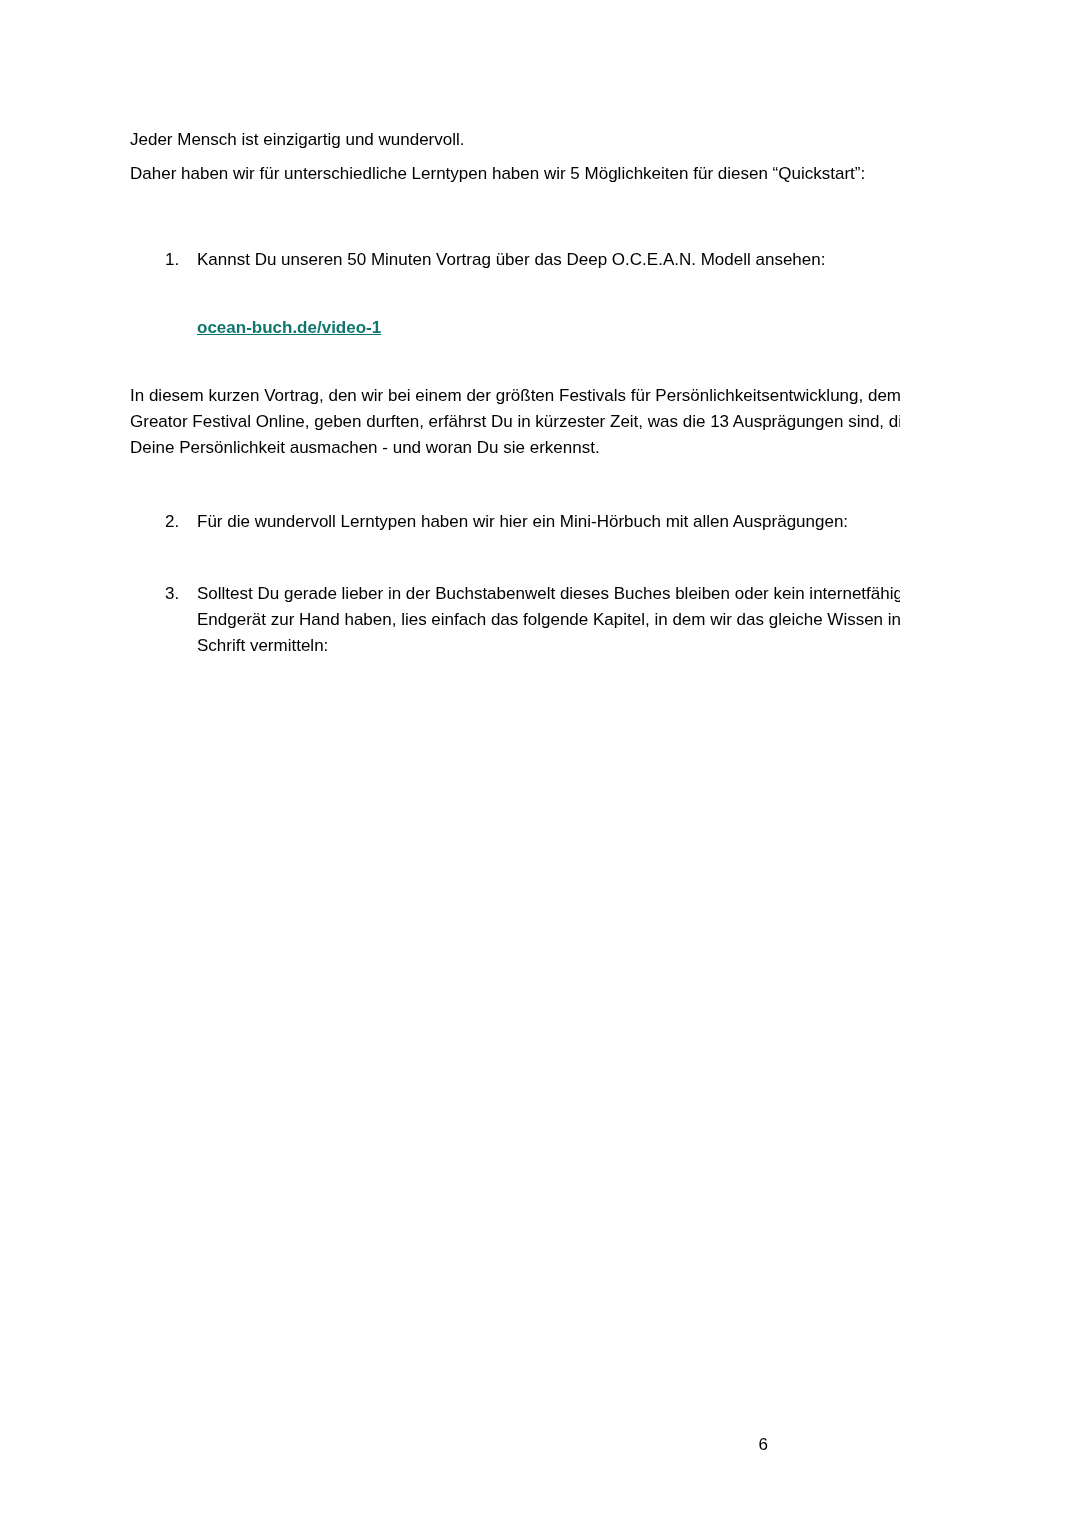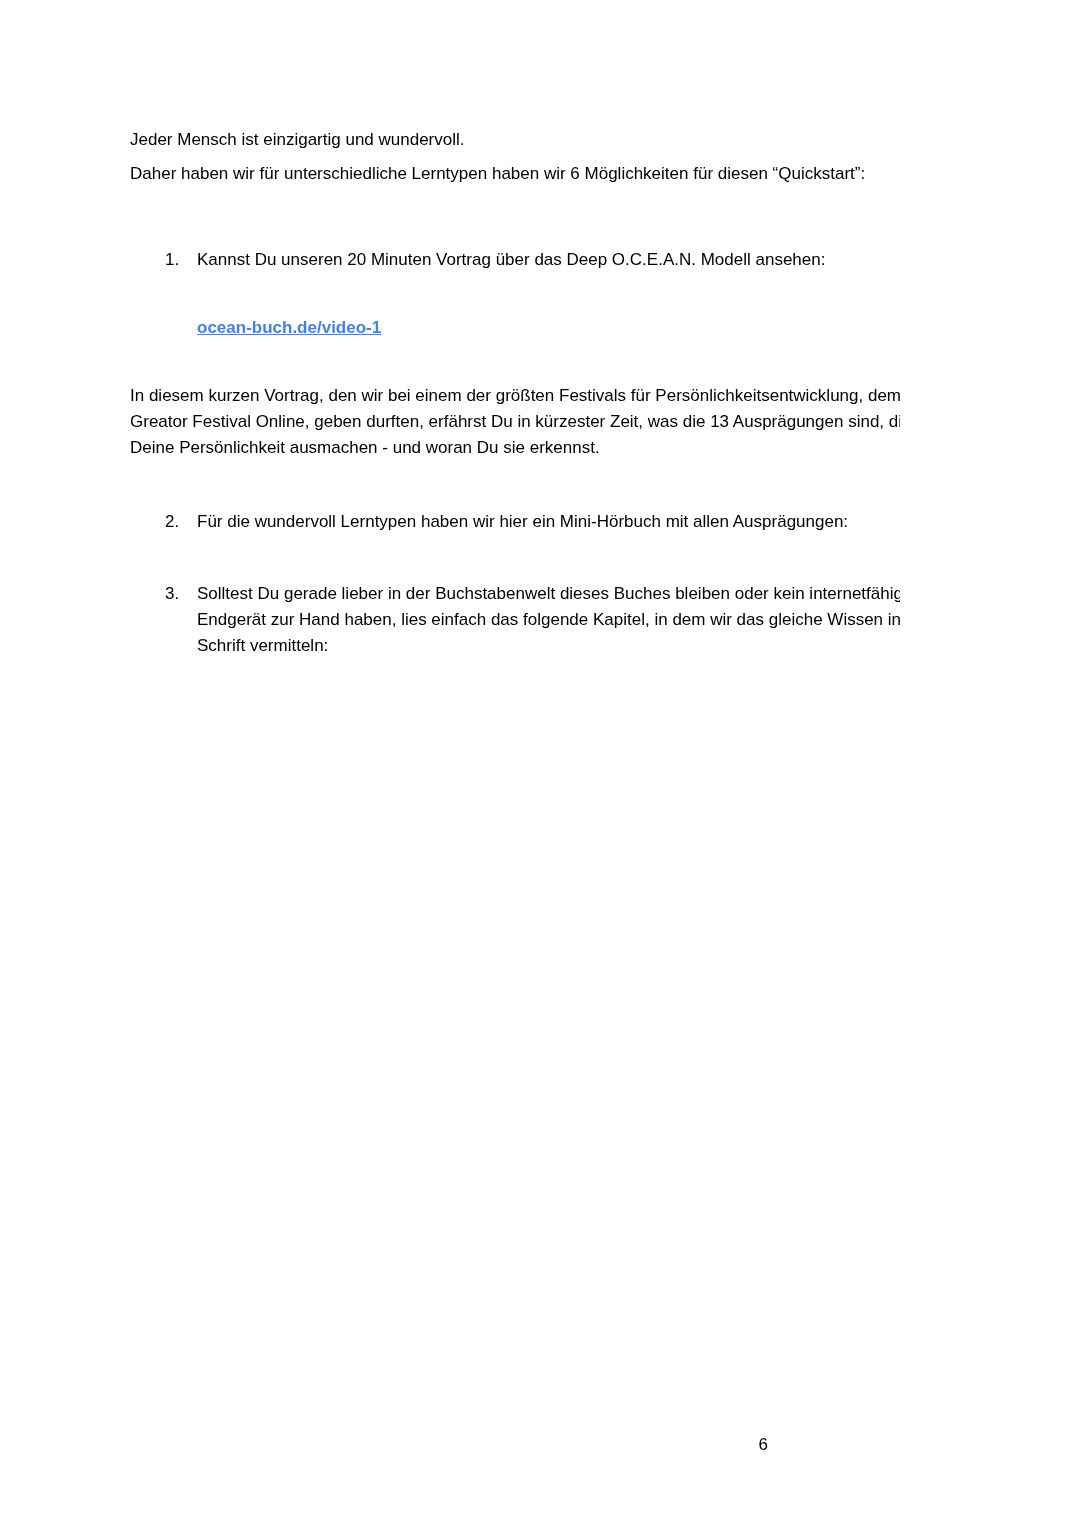--- a/index.html
+++ b/index.html
@@ -53,46 +53,46 @@
     width: 32px;
   }
   .list-text {
     flex: 1 1 auto;
   }
   .link-line {
     margin-left: 67px;
     margin-top: 42px;
   }
   .doc-link {
-    color: #3b82f6;
+    color: #0f766e;
     font-weight: bold;
     text-decoration: underline;
     cursor: pointer;
   }
   .page-number {
     position: absolute;
     right: 132px;
     bottom: 68px;
     font-size: 17px;
     color: #000000;
   }
 </style>
 </head>
 <body>
 
 <div class="page">
   <div class="content">
 
     <p class="para">Jeder Mensch ist einzigartig und wundervoll.</p>
 
-    <p class="para para-lerntypen">Daher haben wir für unterschiedliche Lerntypen haben wir 6 Möglichkeiten für diesen “Quickstart”:</p>
+    <p class="para para-lerntypen">Daher haben wir für unterschiedliche Lerntypen haben wir 5 Möglichkeiten für diesen “Quickstart”:</p>
 
     <div class="list-item first">
       <span class="list-number">1.</span>
-      <span class="list-text">Kannst Du unseren 20 Minuten Vortrag über das Deep O.C.E.A.N. Modell ansehen:</span>
+      <span class="list-text">Kannst Du unseren 50 Minuten Vortrag über das Deep O.C.E.A.N. Modell ansehen:</span>
     </div>
 
     <div class="link-line">
       <a class="doc-link">ocean-buch.de/video-1</a>
     </div>
 
     <p class="para body-para">In diesem kurzen Vortrag, den wir bei einem der größten Festivals für Persönlichkeitsentwicklung, dem Greator Festival Online, geben durften, erfährst Du in kürzester Zeit, was die 13 Ausprägungen sind, die Deine Persönlichkeit ausmachen - und woran Du sie erkennst.</p>
 
     <div class="list-item second">
       <span class="list-number">2.</span>

